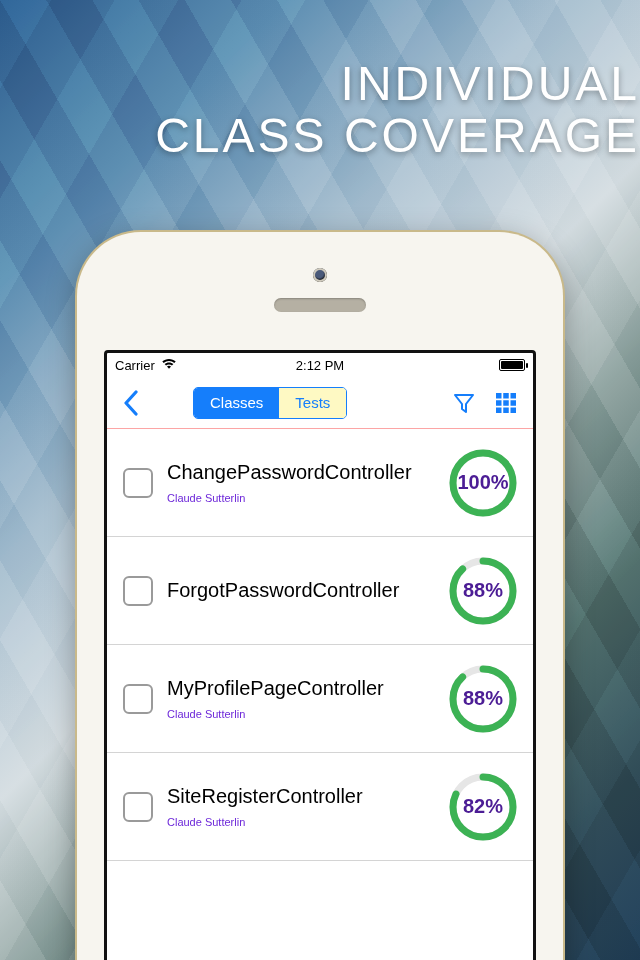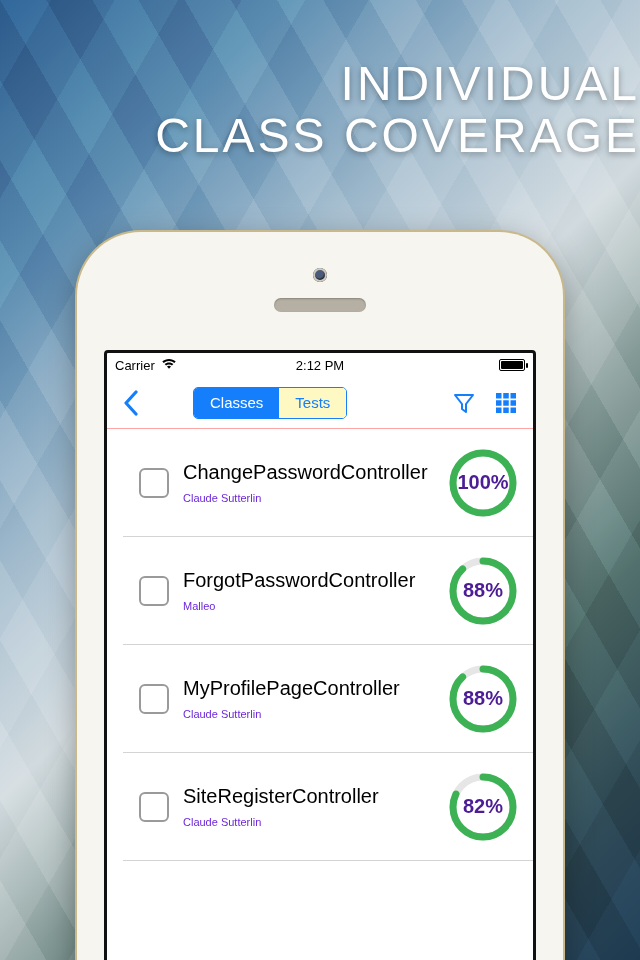--- a/index.html
+++ b/index.html
@@ -121,21 +121,20 @@
 .navicon { width: 34px; height: 40px; display:flex; align-items:center; justify-content:center; }
 
 .list { }
 .row {
   display: flex;
   align-items: center;
   height: 108px;
   padding: 0 16px 0 16px;
   border-bottom: 1px solid #d4d4d4;
   gap: 14px;
-  margin-left: 16px;
 }
 .chk {
   width: 30px; height: 30px;
   border: 2px solid #9a9a9a;
   border-radius: 6px;
   flex-shrink: 0;
 }
 .rowtext { flex: 1; min-width: 0; }
 .title { font-size: 20px; color: #000; white-space: nowrap; overflow: hidden; text-overflow: ellipsis; }
 .sub { font-size: 11px; color: #6d28d9; margin-top: 8px; }
@@ -223,21 +222,20 @@
           </div>
           <div class="ring"><svg width="68" height="68" viewBox="0 0 68 68">
               <circle cx="34" cy="34" r="30" fill="none" stroke="#e6e6e6" stroke-width="7"></circle>
               <circle cx="34" cy="34" r="30" fill="none" stroke="#3cb254" stroke-width="7" stroke-linecap="round" stroke-dasharray="188.49555921538757 0"></circle>
             </svg><div class="ring-label">100%</div></div>
         </div>
         <div class="row">
           <div class="chk"></div>
           <div class="rowtext">
             <div class="title">ForgotPasswordController</div>
-            <div class="sub">Malleo</div>
           </div>
           <div class="ring"><svg width="68" height="68" viewBox="0 0 68 68">
               <circle cx="34" cy="34" r="30" fill="none" stroke="#e6e6e6" stroke-width="7"></circle>
               <circle cx="34" cy="34" r="30" fill="none" stroke="#3cb254" stroke-width="7" stroke-linecap="round" stroke-dasharray="165.87609210954108 22.619467105846496"></circle>
             </svg><div class="ring-label">88%</div></div>
         </div>
         <div class="row">
           <div class="chk"></div>
           <div class="rowtext">
             <div class="title">MyProfilePageController</div>

